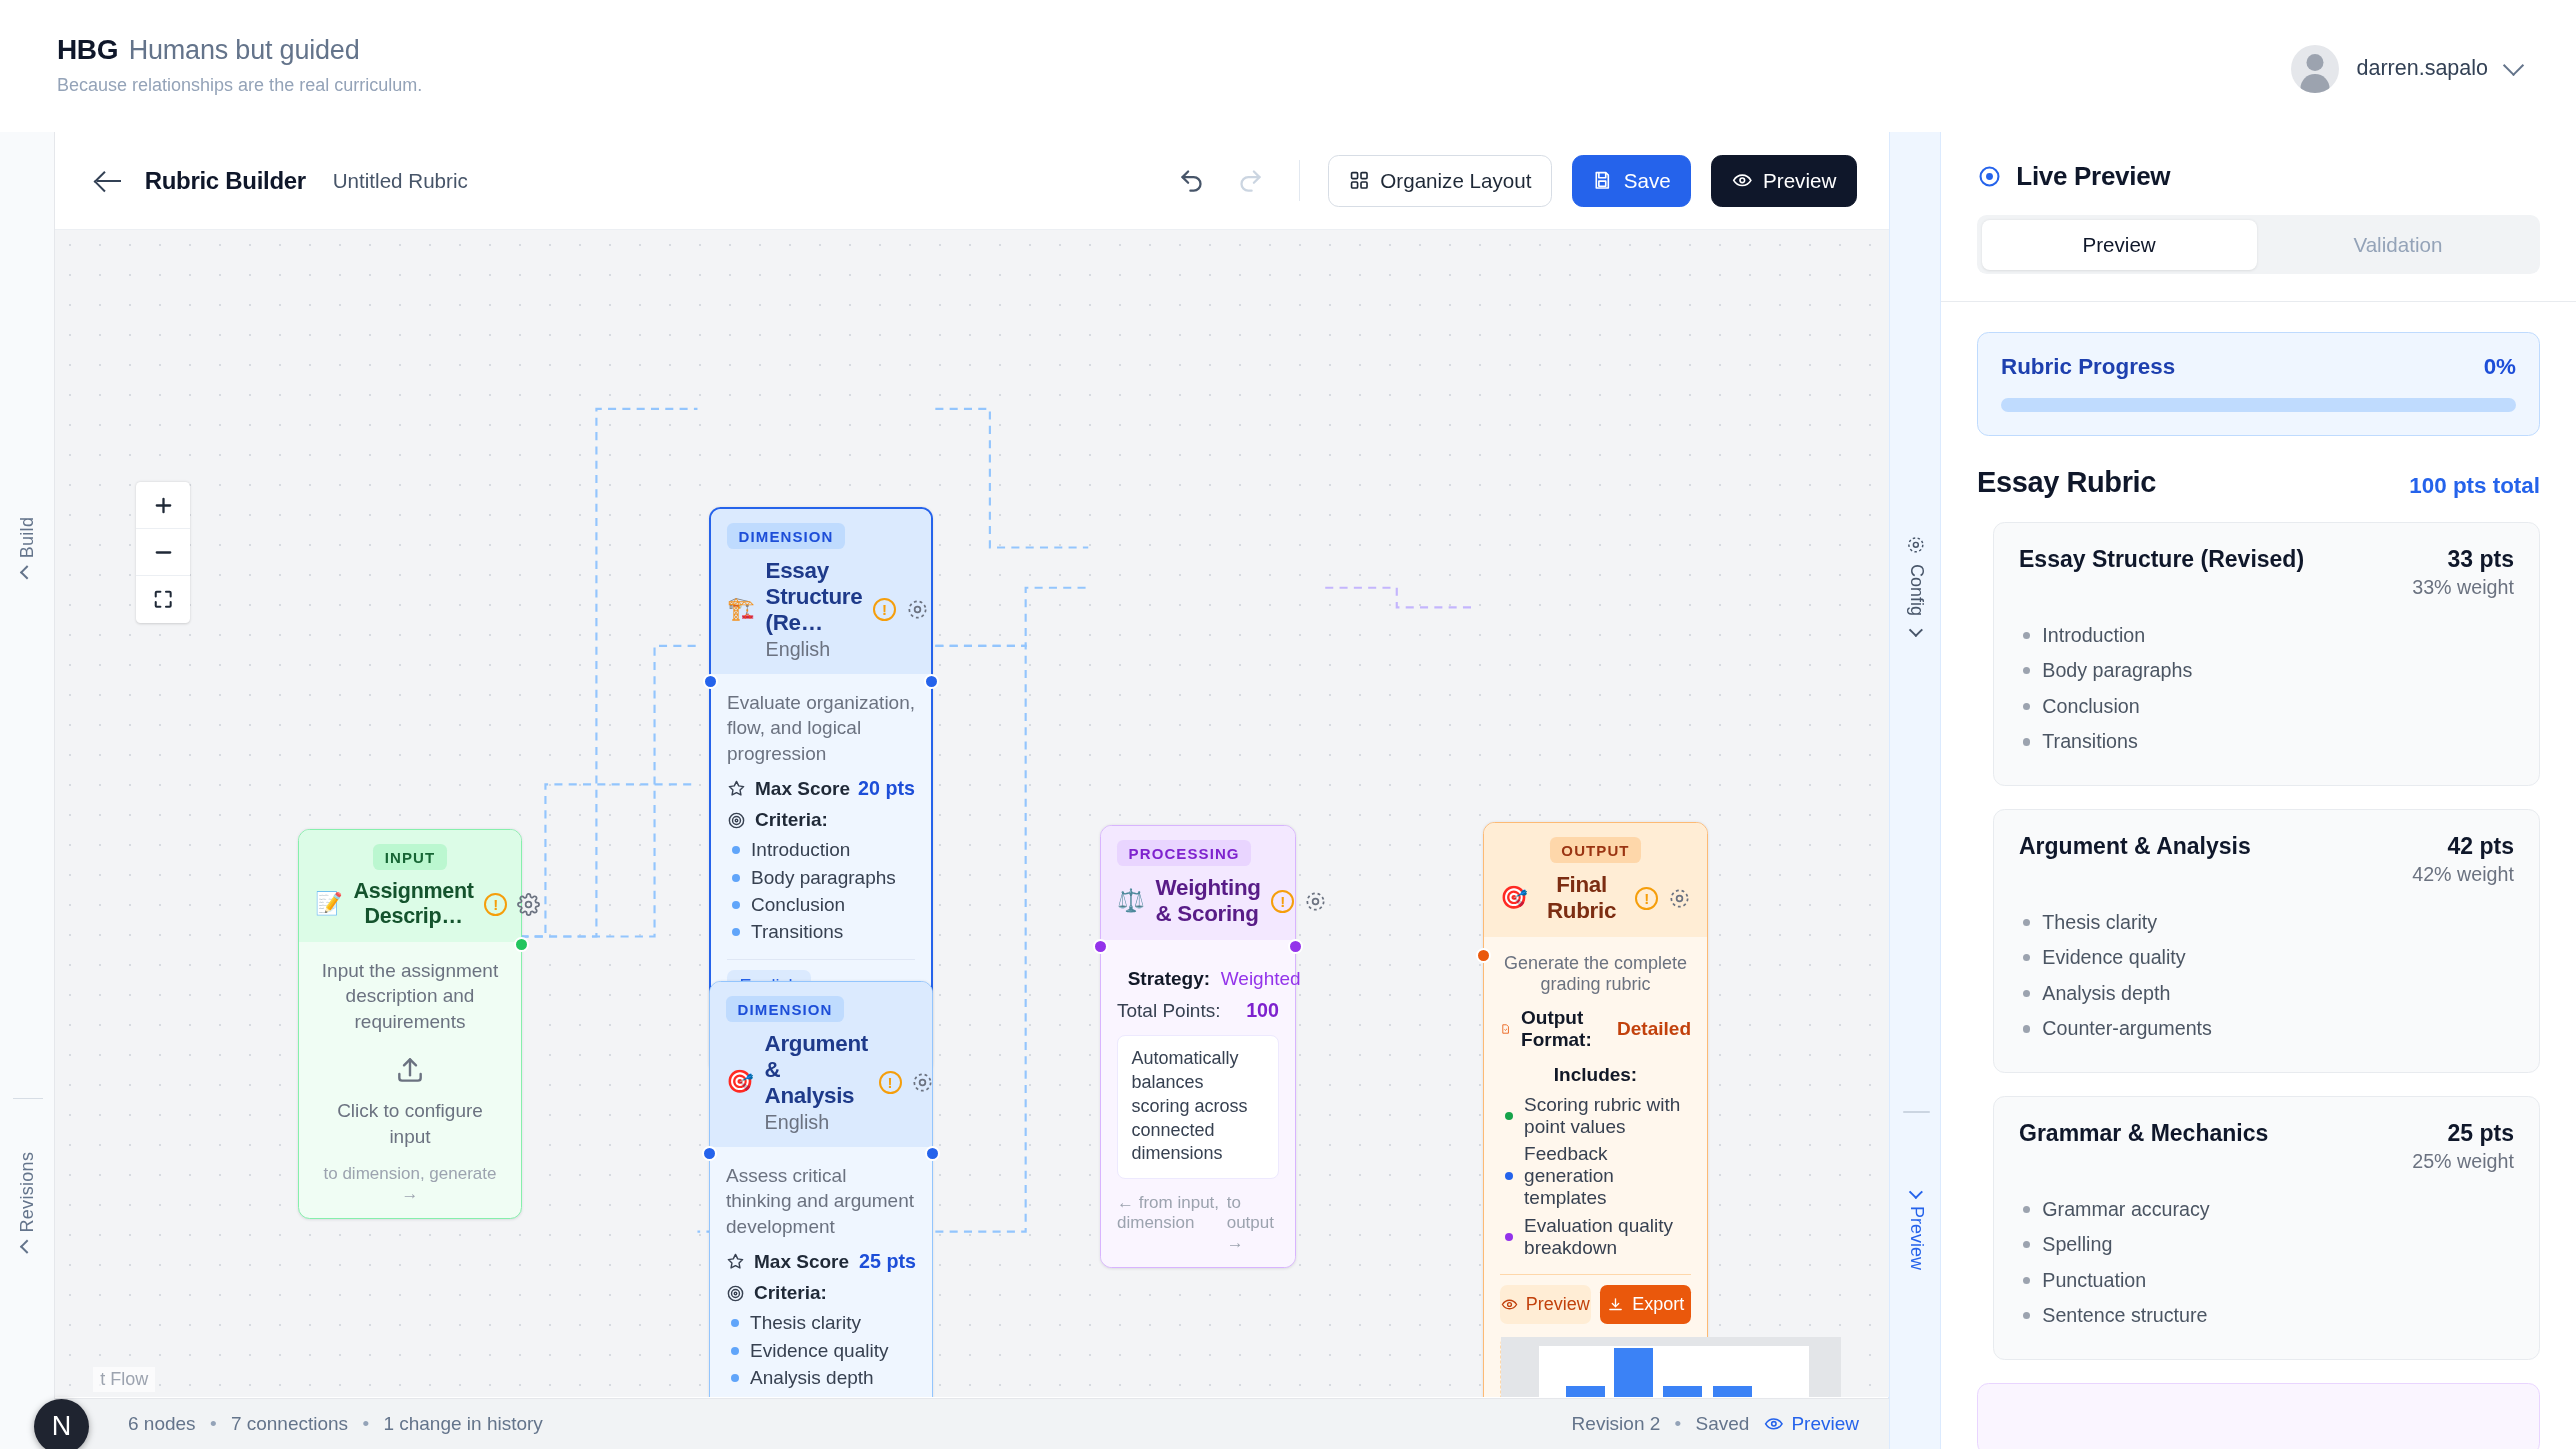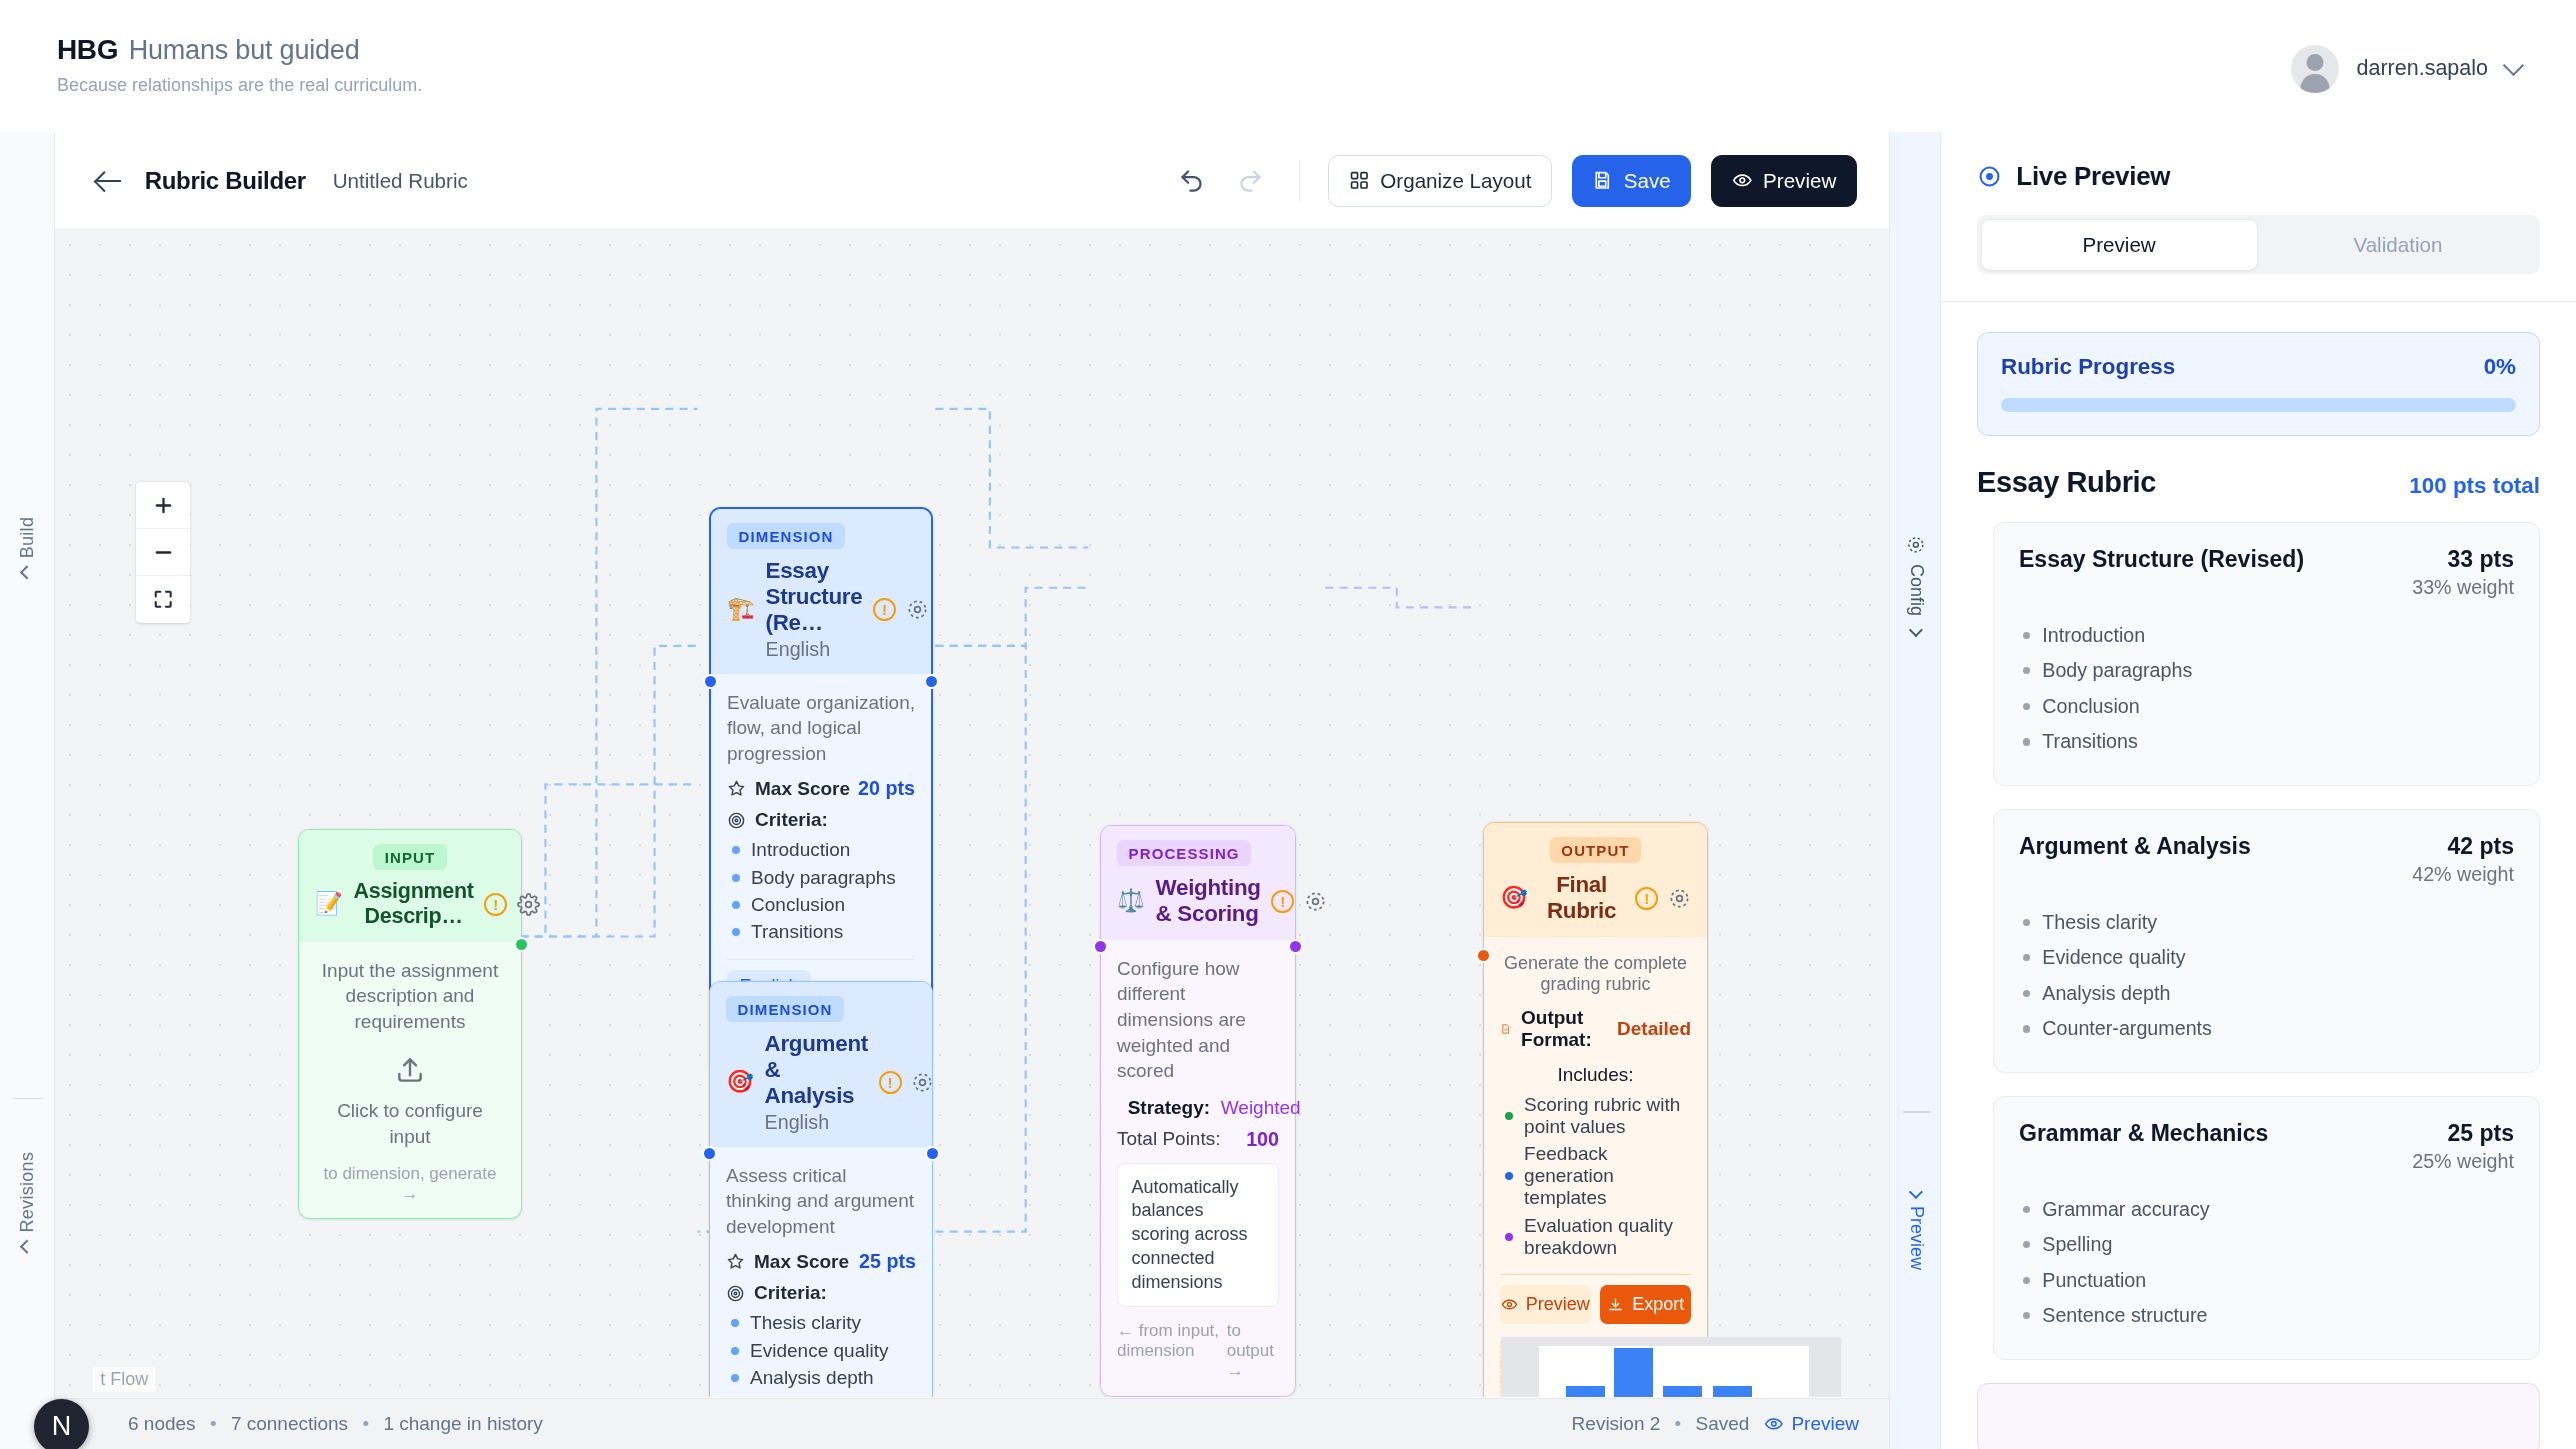--- a/index.html
+++ b/index.html
@@ -162,21 +162,21 @@
   #node-out { left:1428px; top:592px; width:225px; background:#fff7ed; border:1.4px solid #fdba74; }
   #node-out .node-head { background:#ffedd5; text-align:center; }
   #node-out .badge { background:#fed7aa; color:#9a3412; }
   #node-out .node-title-row { justify-content:flex-start; }
   #node-out .node-name { color:#7c2d12; }
   #node-out .node-body { background:#fff7ed; }
   .out-desc { text-align:center; font-size:18px; color:#6b7280; }
   .out-format { display:flex; align-items:center; gap:9.8px; font-size:19px; margin-top:12.5px; justify-content:center; }
   .out-format b { color:#111827; }
   .out-format i { font-style:normal; color:#c2410c; font-weight:600; }
-  .out-includes { text-align:center; font-size:19px; font-weight:400; color:#111827; margin-top:12.5px; }
+  .out-includes { text-align:center; font-size:19px; font-weight:700; color:#111827; margin-top:12.5px; }
   .out-btns { display:flex; gap:9.8px; margin-top:10.7px; }
   .obtn { flex:1; height:39px; border-radius:7.2px; font-size:18px; display:flex; align-items:center;
     justify-content:center; gap:8px; cursor:pointer; }
   .obtn-ghost { background:#ffedd5; color:#c2410c; }
   .obtn-solid { background:#ea580c; color:#fff; }
   .out-ready { margin-top:12.5px; border:0.9px dashed #fed7aa; border-radius:8px;
     padding:11.6px 12.5px; font-size:18px; color:#9a3412; text-align:center; line-height:1.35; }
 
   
   .edges { position:absolute; inset:0; width:1834px; height:1167px; z-index:10; pointer-events:none; }
@@ -513,21 +513,20 @@
             <span class="hdr-icons">
               <span class="warn-ico">!</span>
               <svg class="gear-ico" viewBox="0 0 24 24" fill="none" stroke="#6b7280" stroke-width="1.8">
                 <circle cx="12" cy="12" r="3"></circle>
                   <circle cx="12" cy="12" r="8.5" stroke-dasharray="3 3"></circle>
               </svg>
             </span>
           </div>
         </div>
         <div class="node-body">
-          <div class="desc">Configure how different dimensions are weighted and scored</div>
           <div class="proc-strategy">
             <svg width="18" height="18" viewBox="0 0 24 24" fill="none" stroke="#9333ea" stroke-width="1.8">
                 <path d="M12 3v18M5 21h14M7 7h10M7 7 4 14h6zM17 7l-3 7h6z"></path>
               </svg>
             <b>Strategy:</b>
             <i>Weighted</i>
           </div>
           <div class="row" style="margin-top:9px;">
             <span style="font-size:19px;color:#374151;">Total Points:</span>
             <span style="font-size:19.7px;font-weight:700;color:#7e22ce;">100</span>

